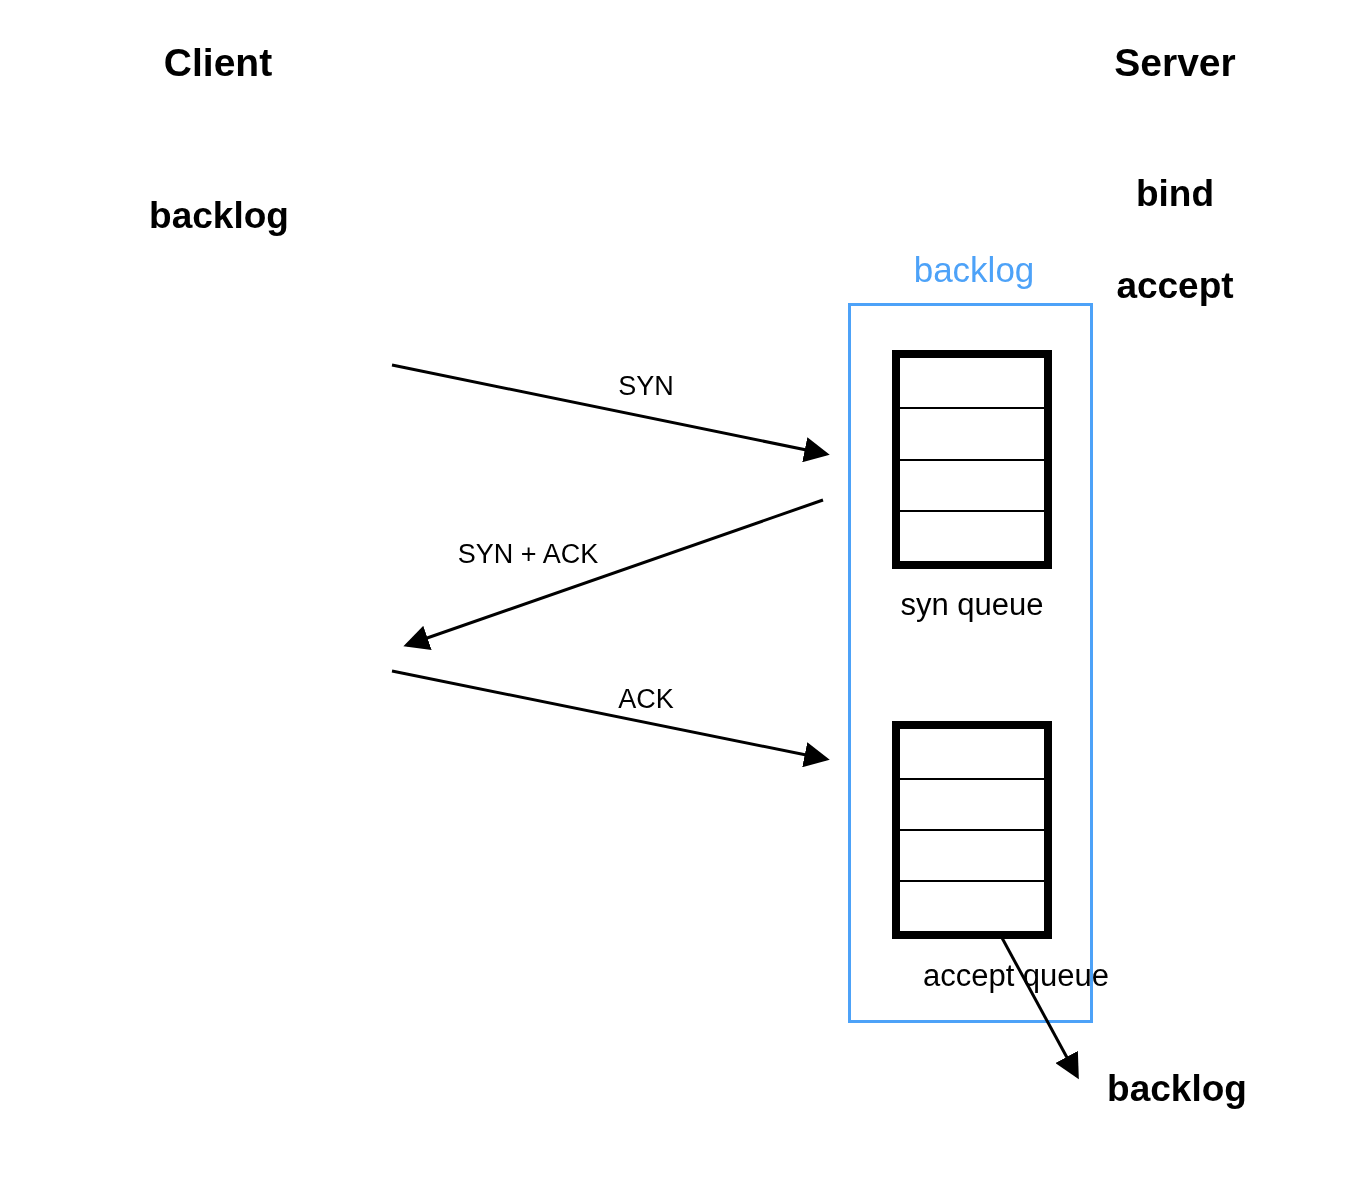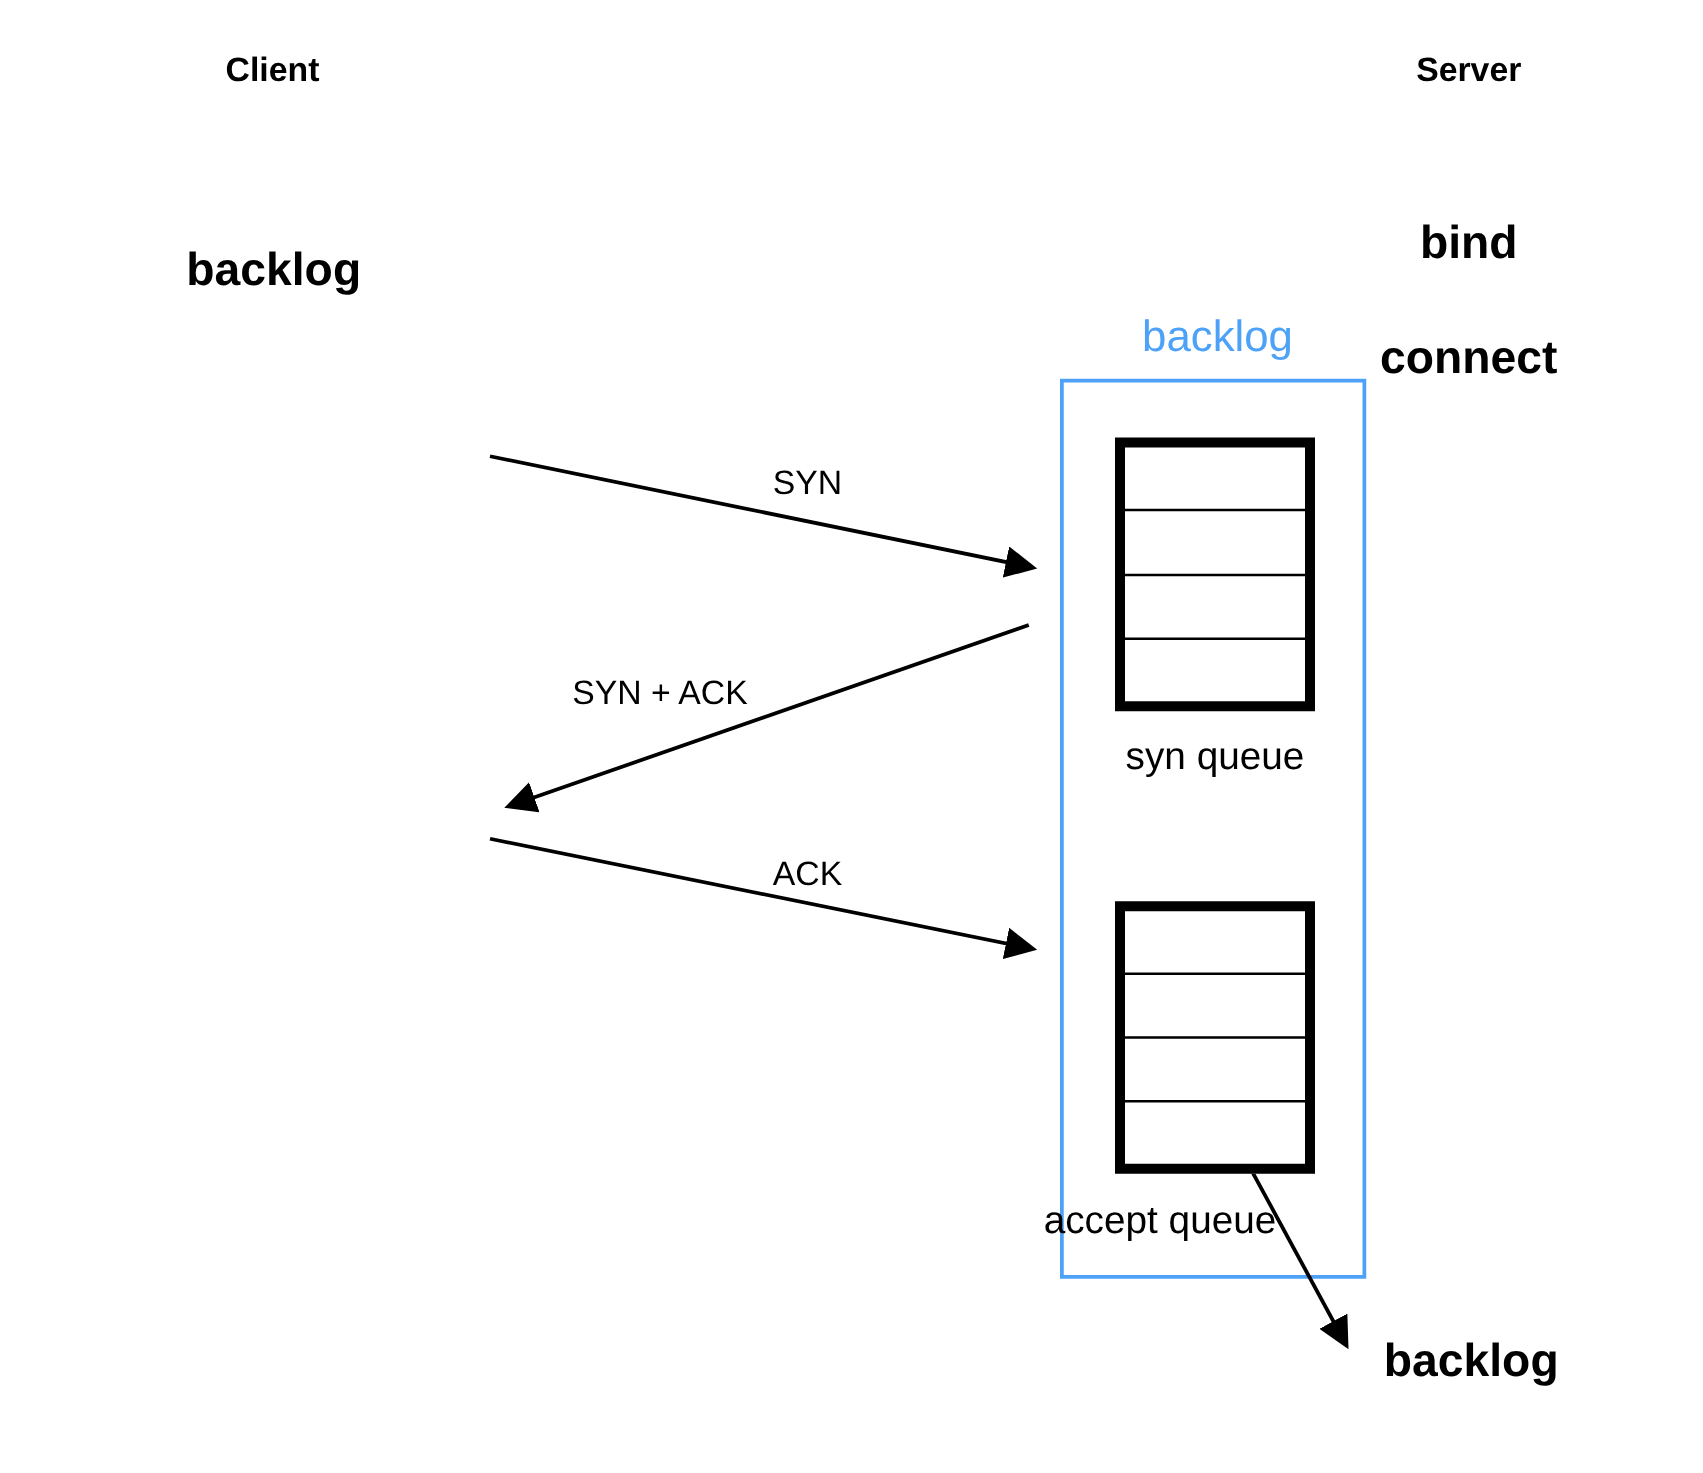--- a/index.html
+++ b/index.html
@@ -18,21 +18,21 @@
   .stage {
     position: absolute;
     inset: 0;
   }
   .label {
     position: absolute;
     transform: translateX(-50%);
     white-space: nowrap;
     line-height: 1.1;
   }
-  .title    { font-size: 27px; font-weight: 700; }
+  .title    { font-size: 39px; font-weight: 700; }
   .syscall  { font-size: 37px; font-weight: 700; }
   .state    { font-size: 34px; font-weight: 400; }
   .msg      { font-size: 27px; font-weight: 400; }
   .qlabel   { font-size: 31px; font-weight: 400; }
   .backlog-label { font-size: 35px; font-weight: 400; color: var(--accent); }
 
   .backlog-box {
     position: absolute;
     left: 848px;
     top: 303px;
@@ -92,38 +92,38 @@
         <line x1="988" y1="912" x2="1077" y2="1076" marker-end="url(#arrowhead)"></line>
       </g>
   </svg>
 
   <div class="label title" style="left:218px; top:42px;">Client</div>
   <div class="label title" style="left:1175px; top:42px;">Server</div>
 
   <div class="label syscall" style="left:219px; top:196px;">backlog</div>
 
   <div class="label syscall" style="left:1175px; top:174px;">bind</div>
-  <div class="label syscall" style="left:1175px; top:266px;">connect</div>
+  <div class="label syscall" style="left:1175px; top:266px;">accept</div>
   <div class="label syscall" style="left:1177px; top:1069px;">backlog</div>
 
   <div class="label backlog-label" style="left:974px; top:251px;">backlog</div>
 
   <div class="queue-box" id="syn-queue-box">
       <div class="queue-row"></div>
       <div class="queue-row"></div>
       <div class="queue-row"></div>
       <div class="queue-row"></div>
     </div>
   <div class="label qlabel" style="left:972px; top:588px;">syn queue</div>
 
   <div class="queue-box" id="accept-queue-box">
       <div class="queue-row"></div>
       <div class="queue-row"></div>
       <div class="queue-row"></div>
       <div class="queue-row"></div>
     </div>
-  <div class="label qlabel" style="left:928px; top:959px;">accept queue</div>
+  <div class="label qlabel" style="left:1016px; top:959px;">accept queue</div>
 
   <div class="label msg" style="left:646px; top:372px;">SYN</div>
   <div class="label msg" style="left:528px; top:540px;">SYN + ACK</div>
   <div class="label msg" style="left:646px; top:685px;">ACK</div>
 
 </div>
 
 </body></html>

